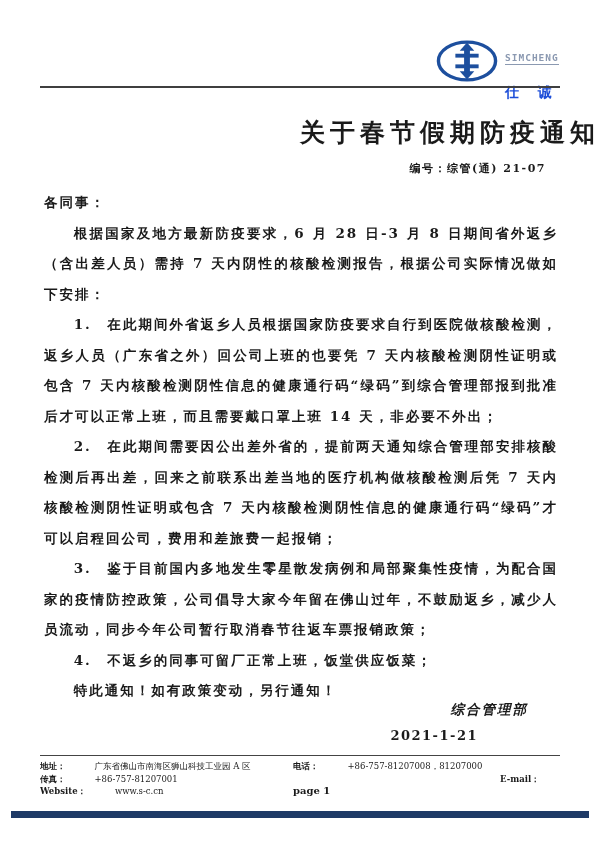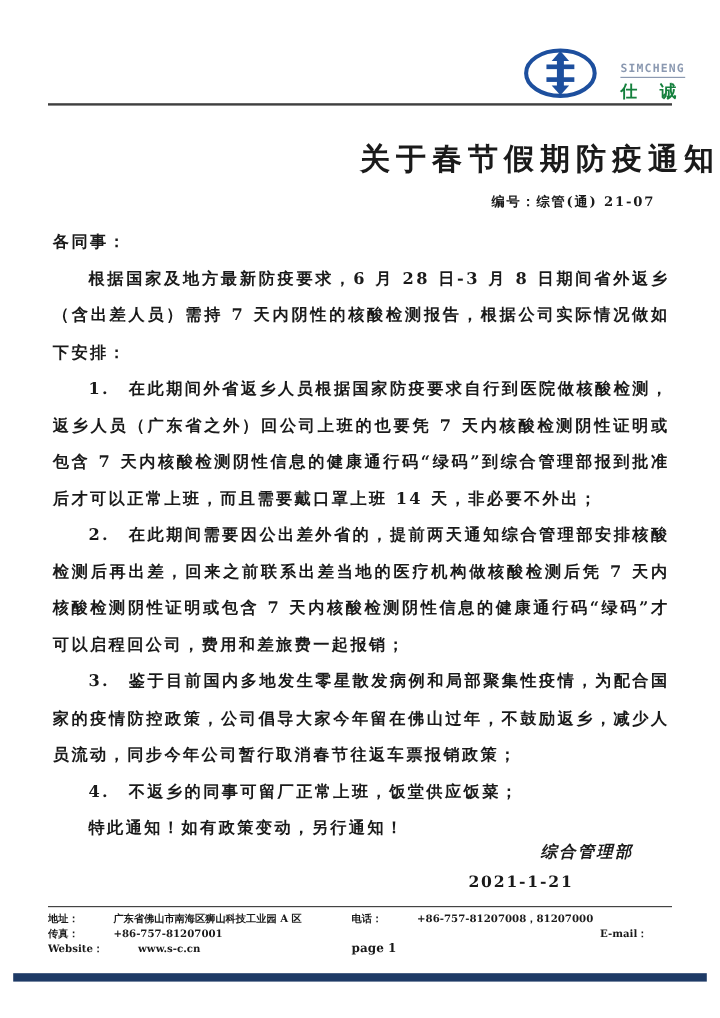--- a/index.html
+++ b/index.html
@@ -1,26 +1,26 @@
 <!DOCTYPE html>
 <html><head>
 <meta charset="utf-8">
 <style>
   html,body{margin:0;padding:0;background:#ffffff;}
   .page{position:relative;width:600px;height:848px;background:#ffffff;overflow:hidden;
         font-family:"DejaVu Serif","Liberation Serif",serif;color:#1a1a1a;}
 
   
-  .logo{position:absolute;top:39px;left:436px;display:flex;align-items:flex-start;gap:12px;}
+  .logo{position:absolute;top:39px;left:436px;display:flex;align-items:flex-start;}
   .logo svg{display:block;}
   .logo-text{margin-left:7px;padding-top:13px;}
   .logo-en{font-family:"DejaVu Sans Mono","Liberation Mono",monospace;font-weight:bold;
            font-size:9.5px;letter-spacing:1px;color:#8b99b1;border-bottom:1.5px solid #8b99b1;
            padding-bottom:1px;white-space:nowrap;}
-  .logo-cn{margin-top:3px;color:#15803d;font-weight:bold;font-size:14px;letter-spacing:7px;white-space:nowrap;}
+  .logo-cn{margin-top:19px;color:#1d4ed8;font-weight:bold;font-size:14px;letter-spacing:7px;white-space:nowrap;}
   .header-rule{position:absolute;top:86px;left:40px;width:520px;border-top:2px solid #3f3f3f;}
 
   
   .title{position:absolute;top:116px;left:0;width:100%;margin:0;text-align:right;
          font-size:25px;font-weight:bold;letter-spacing:5px;}
   .doc-no{position:absolute;top:161px;right:54px;font-size:11px;font-weight:bold;letter-spacing:1.5px;}
 
   
   .body{position:absolute;top:187px;left:44px;width:514px;font-size:13.5px;font-weight:bold;
         line-height:30.5px;letter-spacing:2px;text-align:justify;}
@@ -32,21 +32,21 @@
   .sign .dept{text-align:right;padding-right:72px;font-size:13.5px;letter-spacing:2px;font-style:italic;}
   .sign .date{text-align:right;padding-right:122px;font-size:13px;letter-spacing:1.5px;margin-top:9px;
               font-family:"DejaVu Serif","Liberation Serif",serif;}
 
   
   .footer{position:absolute;top:755px;left:40px;width:520px;border-top:1.5px solid #444;
           padding-top:4px;font-size:8.5px;font-weight:bold;line-height:12.5px;}
   .f-grid{display:grid;grid-template-columns:253px 1fr 60px;}
   .f-cell{white-space:nowrap;overflow:hidden;}
   .f-cell .lbl{font-weight:bold;}
-  .f-cell .val{font-weight:700;padding-left:29px;}
+  .f-cell .val{font-weight:400;padding-left:29px;}
   .pageno{text-align:left;font-size:10px;font-weight:bold;padding-right:2px;}
 
   
   .bottom-bar{position:absolute;top:811px;left:11px;right:11px;height:7px;background:#1e3a66;}
 </style>
 </head>
 <body>
 
 <div class="page">
 

